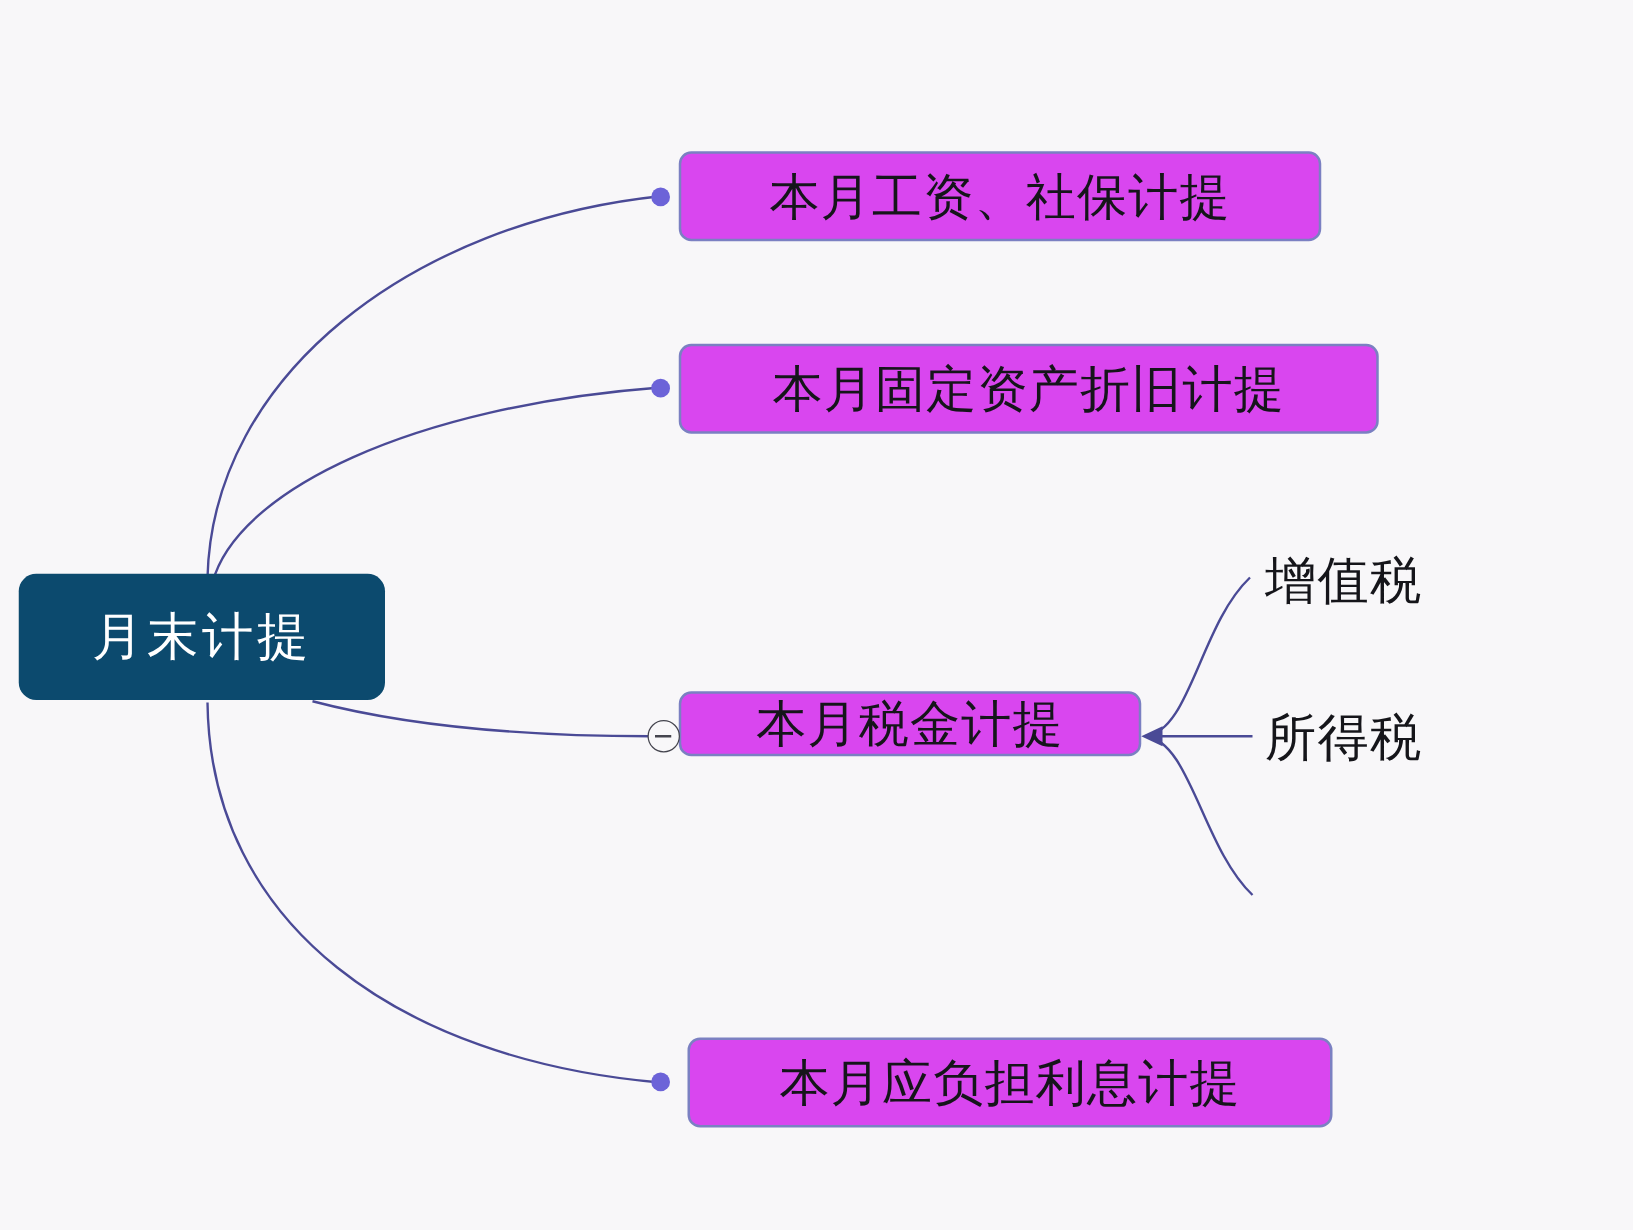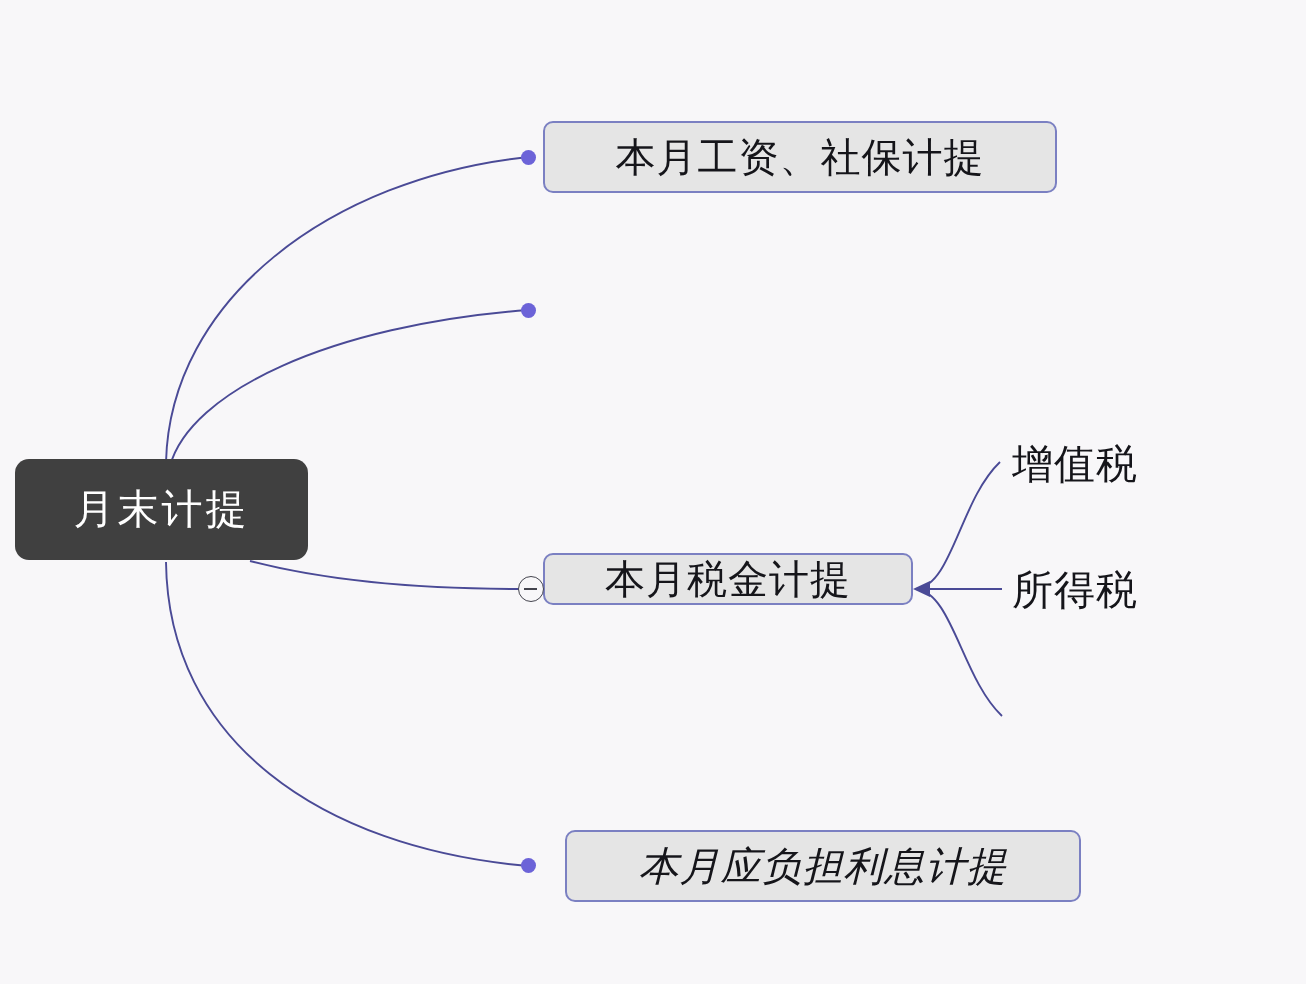--- a/index.html
+++ b/index.html
@@ -28,60 +28,60 @@
     pointer-events: none;
   }
 
   
   .root-node {
     position: absolute;
     left: 15px;
     top: 459px;
     width: 293px;
     height: 101px;
-    background: #404040;
+    background: #0c4a6e;
     border-radius: 14px;
     display: flex;
     align-items: center;
     justify-content: center;
     box-sizing: border-box;
     z-index: 4;
   }
   .root-node .node-text {
     color: #ffffff;
     font-size: 41px;
     letter-spacing: 3px;
     font-family: "DejaVu Sans", "Liberation Sans", sans-serif;
     white-space: nowrap;
   }
 
   
   .branch-node {
     position: absolute;
-    background: #e5e5e5;
+    background: #d946ef;
     border: 2px solid #7b80c2;
     border-radius: 10px;
     display: flex;
     align-items: center;
     justify-content: center;
     box-sizing: border-box;
     z-index: 4;
   }
   .branch-node .node-text {
     color: #15151a;
     font-size: 40px;
     letter-spacing: 1px;
     font-family: "DejaVu Sans", "Liberation Sans", sans-serif;
     white-space: nowrap;
   }
 
   .node-salary   { left: 543px; top: 121px; width: 514px; height: 72px; }
   .node-depr     { left: 543px; top: 275px; width: 560px; height: 72px; }
   .node-tax      { left: 543px; top: 553px; width: 370px; height: 52px; }
-  .node-interest { left: 565px; top: 830px; width: 516px; height: 72px; font-style: italic; }
+  .node-interest { left: 550px; top: 830px; width: 516px; height: 72px; }
 
   
   .leaf-node {
     position: absolute;
     z-index: 4;
     white-space: nowrap;
   }
   .leaf-node .node-text {
     color: #15151a;
     font-size: 41px;
@@ -155,20 +155,23 @@
   <div class="root-node">
     <span class="node-text">月末计提</span>
   </div>
 
   <div class="conn-dot dot-salary"></div>
   <div class="branch-node node-salary">
     <span class="node-text">本月工资、社保计提</span>
   </div>
 
   <div class="conn-dot dot-depr"></div>
+  <div class="branch-node node-depr">
+    <span class="node-text">本月固定资产折旧计提</span>
+  </div>
 
   <div class="collapse-toggle"></div>
   <div class="branch-node node-tax">
     <span class="node-text">本月税金计提</span>
   </div>
 
   <div class="leaf-node leaf-income">
     <span class="node-text">所得税</span>
   </div>
   <div class="leaf-node leaf-vat">

